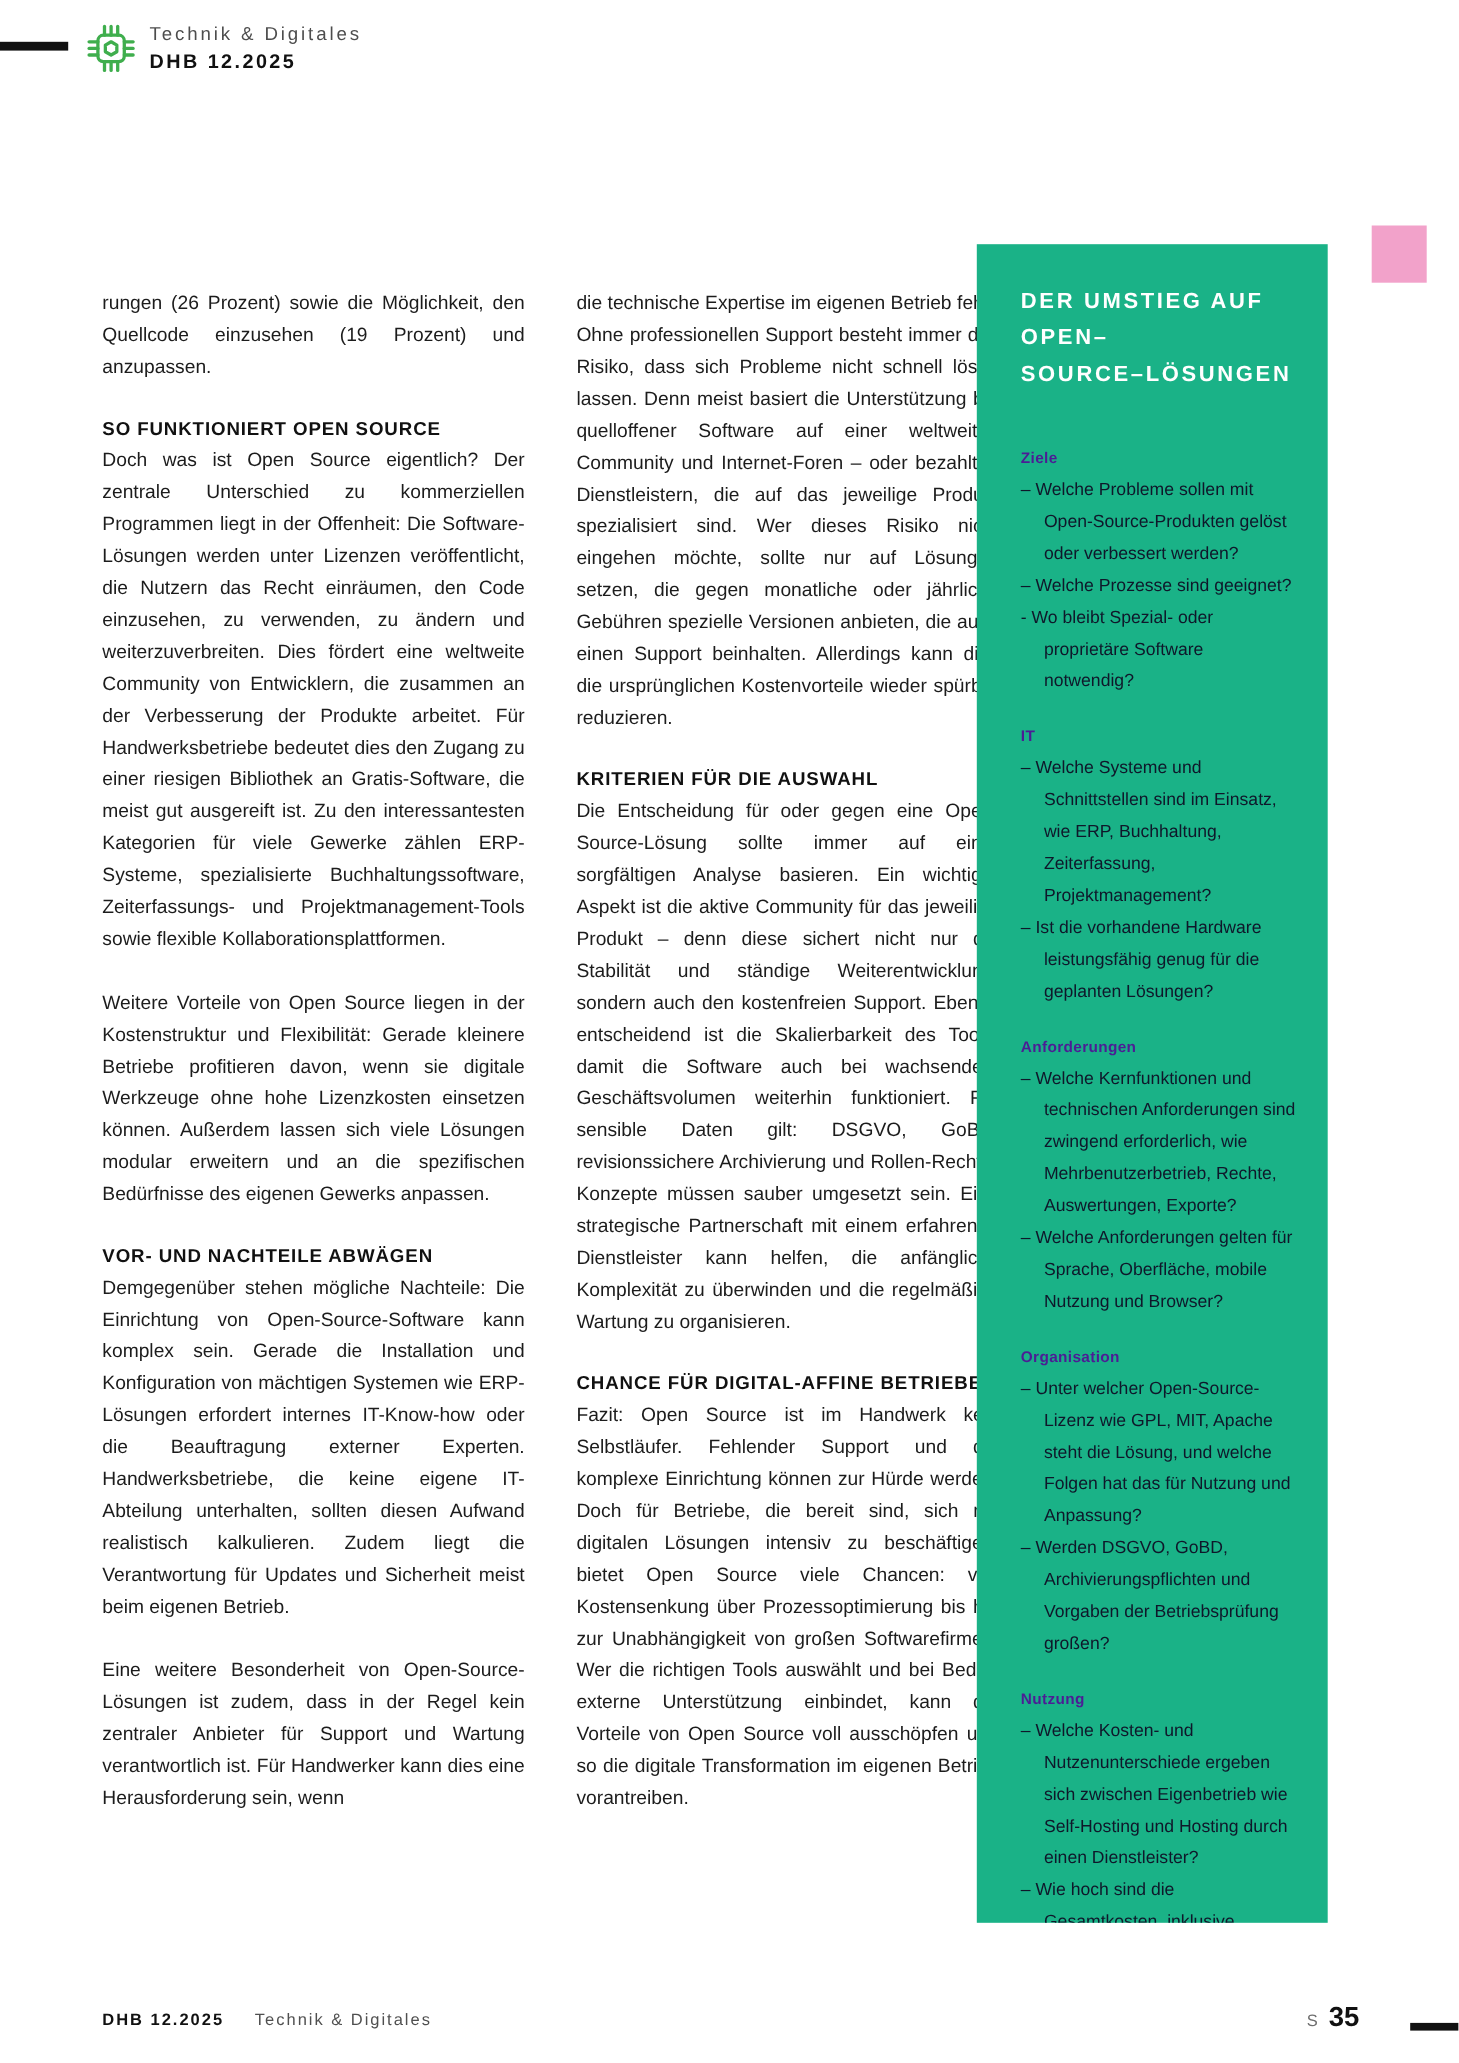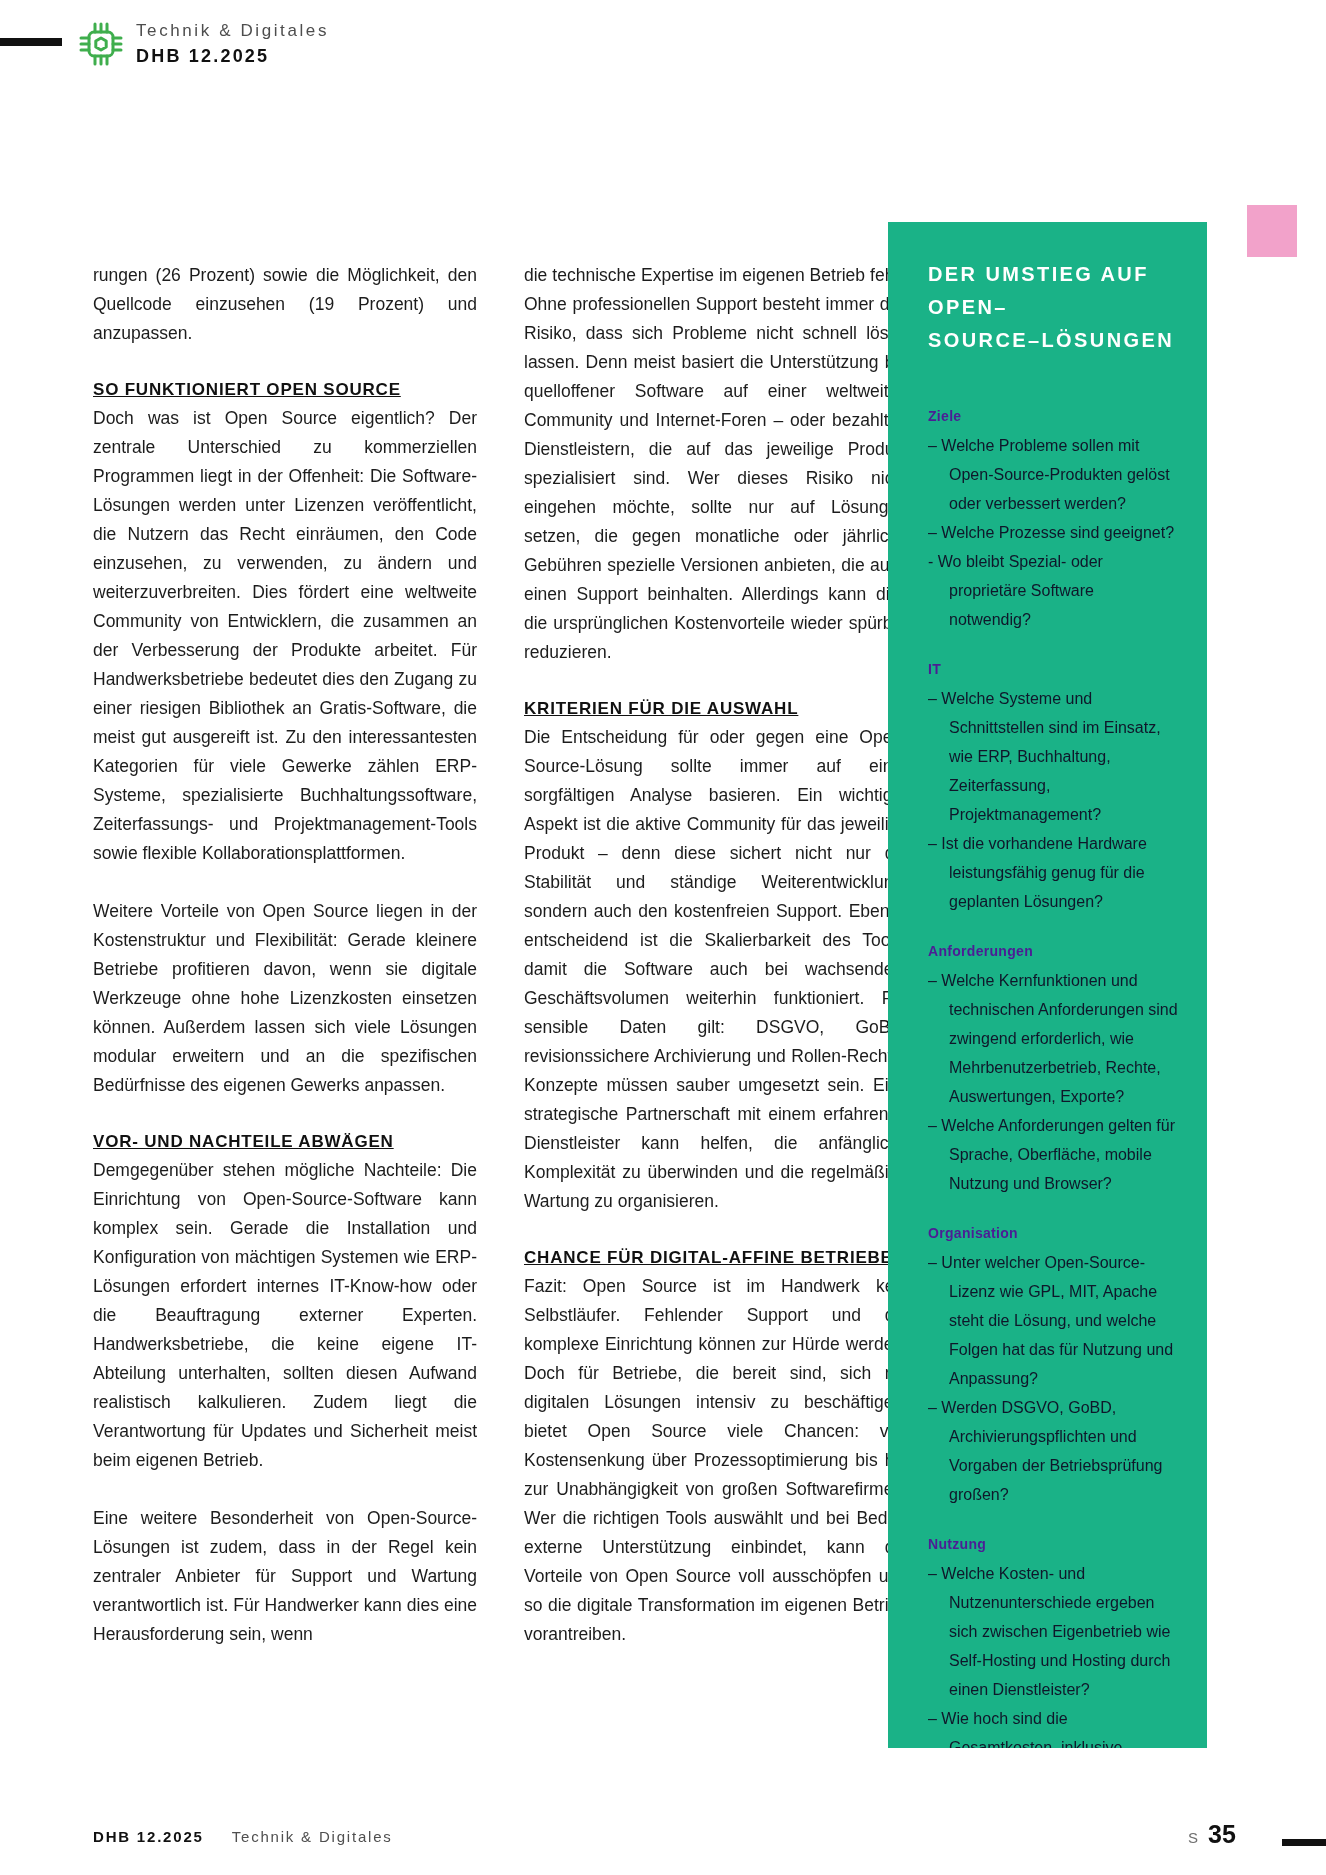--- a/index.html
+++ b/index.html
@@ -15,21 +15,21 @@
   .brand-icon { width:46px; height:52px; }
   .brand-text { display:flex; flex-direction:column; gap:5px; }
   .brand-section { font-size:17px; letter-spacing:2.6px; color:#4d4d4d; }
   .brand-issue { font-size:18px; font-weight:bold; letter-spacing:2.2px; color:#111; }
 
   
   .col { position:absolute; top:245px; width:384px; font-size:17.5px; line-height:29px; color:#1c1c1c; }
   .col-1 { left:93px; }
   .col-2 { left:524px; }
   .body-p { margin:29px 0 0 0; text-align:justify; hyphens:auto; -webkit-hyphens:auto; }
-  .col-h { margin:27px 0 0 0; font-size:17px; line-height:29px; font-weight:bold; letter-spacing:0.8px; color:#111;text-decoration:underline; }
+  .col-h { margin:27px 0 0 0; font-size:17px; line-height:29px; font-weight:bold; letter-spacing:0.8px; color:#111; }
   .col > :first-child { margin-top:16px; }
   .col-h + .body-p { margin-top:0; }
 
   
   .pink-accent { position:absolute; left:1247px; top:205px; width:50px; height:52px; background:#F2A2CA; }
 
   
   .sidebar {
     position:absolute; left:888px; top:222px; width:319px; height:1526px;
     background:#1AB287; box-sizing:border-box; padding:36px 28px 0 40px; overflow:hidden;

